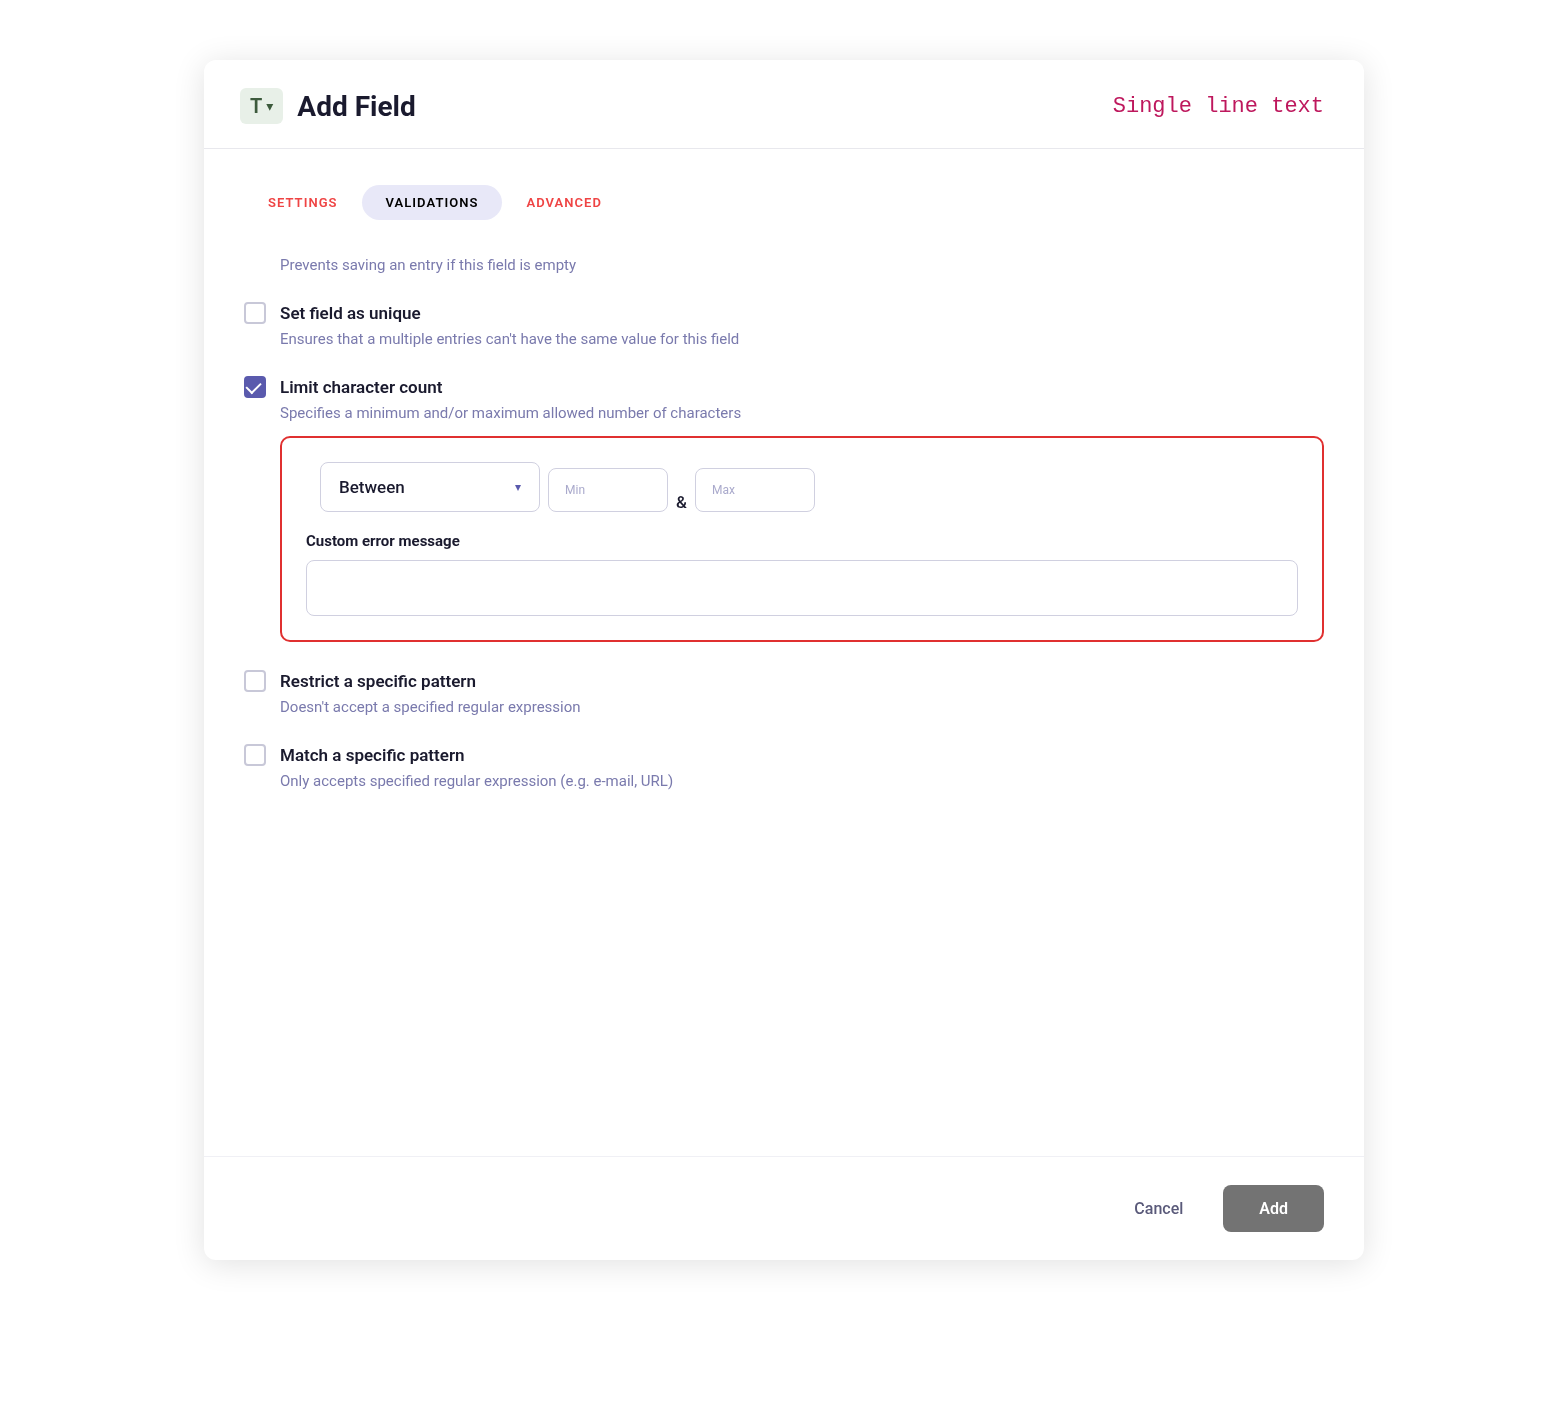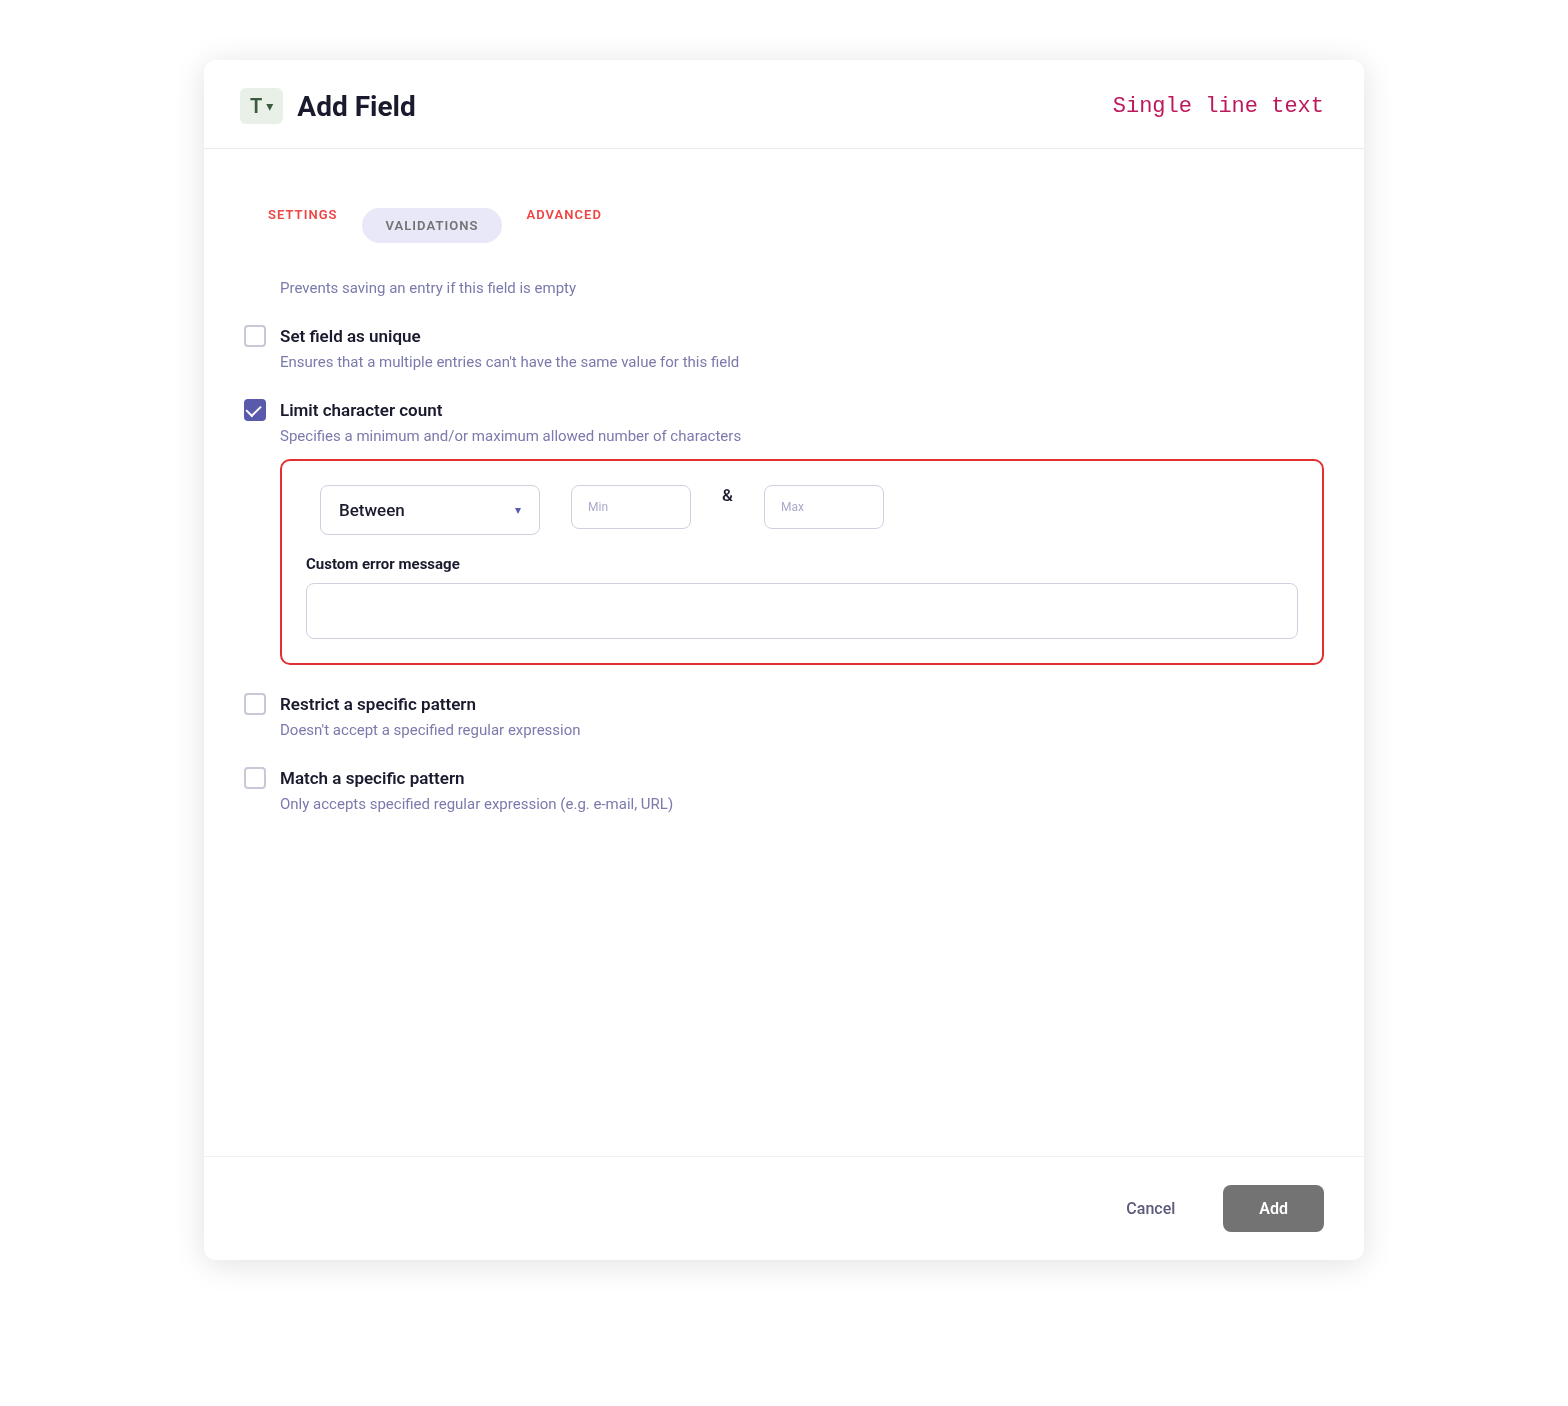--- a/index.html
+++ b/index.html
@@ -95,22 +95,21 @@
       text-transform: uppercase;
       cursor: pointer;
       border-radius: 20px;
       color: #ef4444;
       border: none;
       background: none;
     }
 
     .tab.active {
       background: #e8e8f8;
-      color: #737373;
-      margin-top: 23px;
+      color: #000000;
     }
 
     .validations-list {
       display: flex;
       flex-direction: column;
       gap: 28px;
     }
 
     .validation-item {
       display: flex;
@@ -170,22 +169,22 @@
       border: 2px solid #e03030;
       border-radius: 10px;
       padding: 24px;
       display: flex;
       flex-direction: column;
       gap: 20px;
     }
 
     .between-row {
       display: flex;
-      align-items: flex-start;
-      gap: 31px;
+      align-items: flex-end;
+      gap: 8px;
       padding-left: 14px;
     }
 
     .between-select {
       display: flex;
       align-items: center;
       justify-content: space-between;
       padding: 14px 18px;
       border: 1.5px solid #d0d0e0;
       border-radius: 8px;
@@ -237,21 +236,21 @@
       color: #1a1a2e;
       background: #fff;
       min-height: 56px;
       outline: none;
     }
 
     .modal-footer {
       display: flex;
       justify-content: flex-end;
       align-items: center;
-      gap: 20px;
+      gap: 12px;
       padding: 28px 40px;
       border-top: 1px solid #f0f0f5;
     }
 
     .btn-cancel {
       padding: 14px 28px;
       font-size: 16px;
       font-weight: 500;
       color: #5a5a7a;
       background: none;

